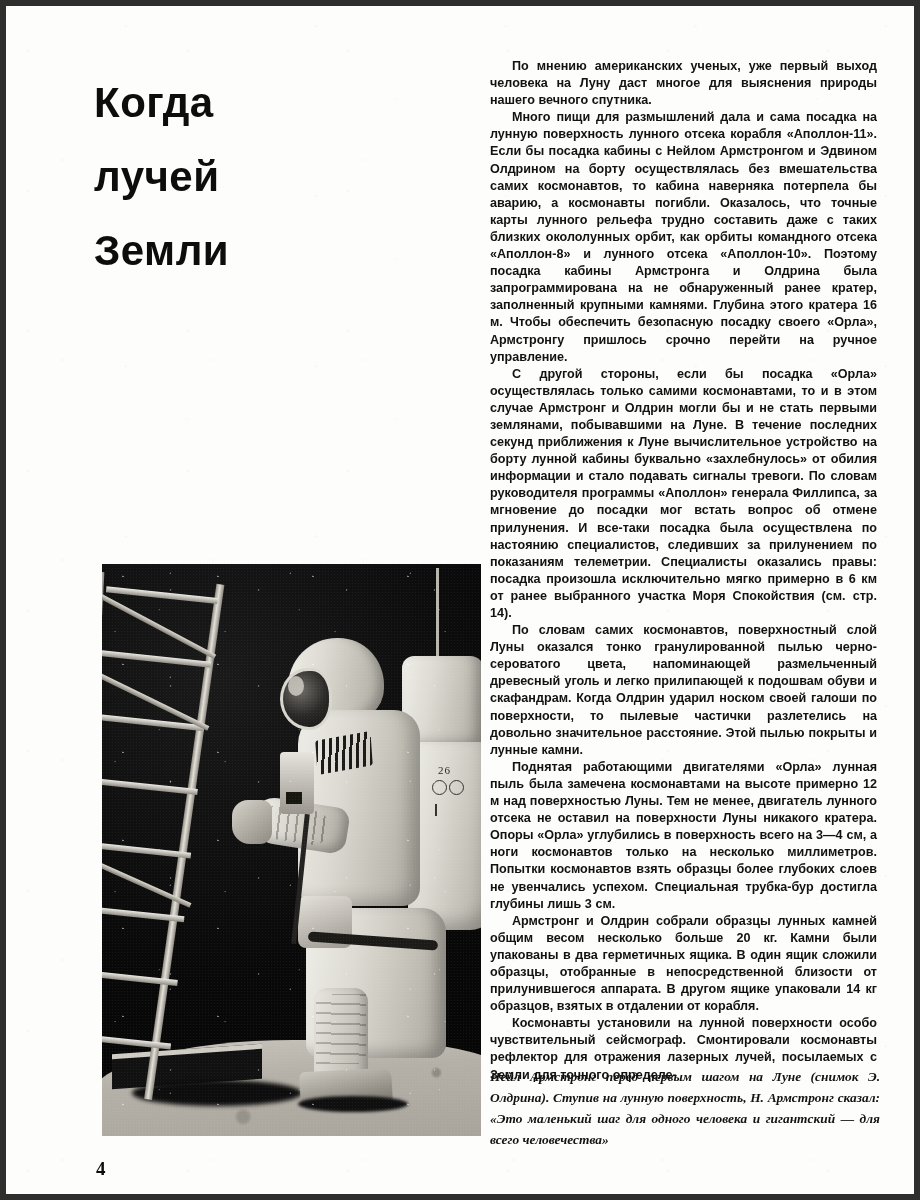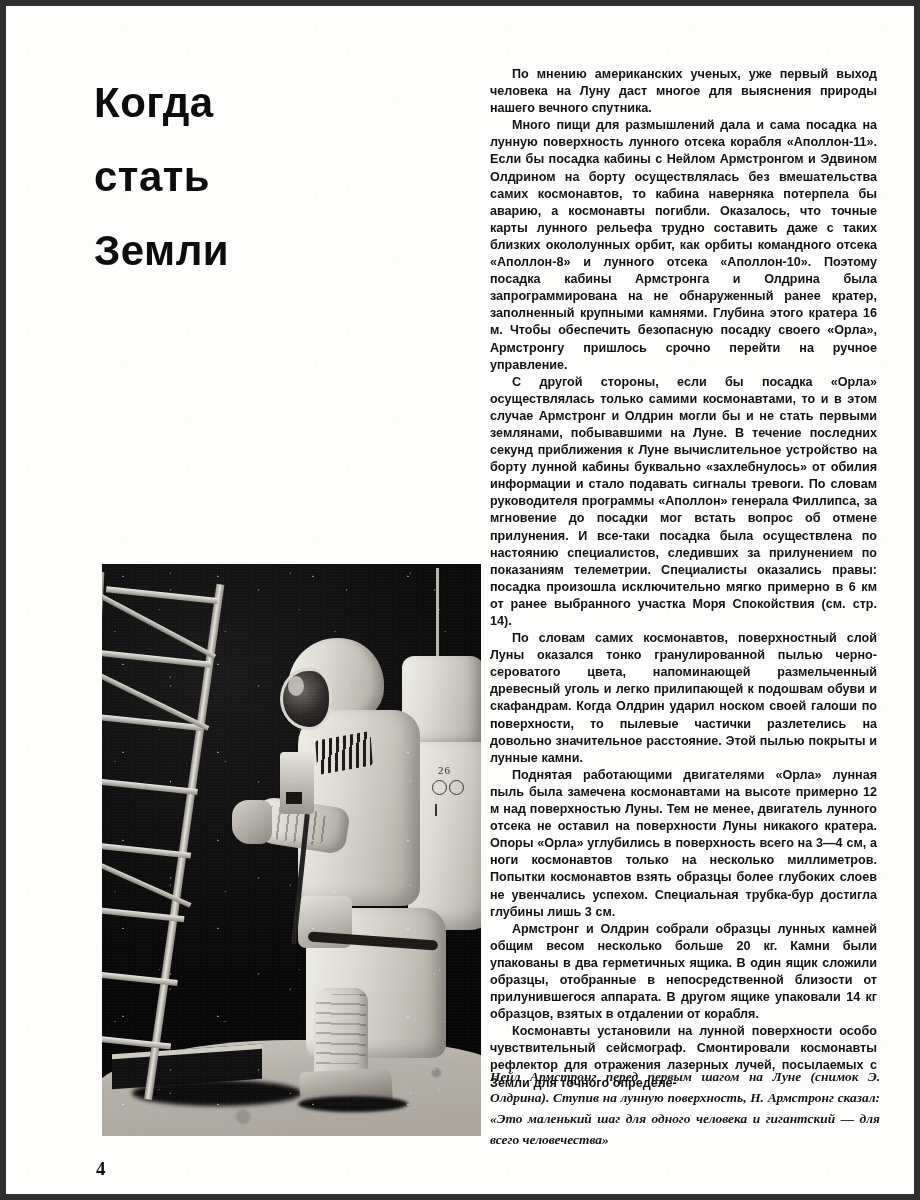--- a/index.html
+++ b/index.html
@@ -329,21 +329,21 @@
     left: 196px; top: 250px; width: 5px; height: 130px;
     background: #232220;
     transform: rotate(6deg);
     z-index: 23;
   }
 
   
   #article {
     position: absolute;
     left: 484px;
-    top: 60px;
+    top: 52px;
     width: 387px;
   }
   #article p {
     margin: 0;
     text-align: justify;
     text-indent: 22px;
     font-family: "Liberation Sans", sans-serif;
     font-weight: bold;
     font-size: 12.6px;
     line-height: 17.1px;
@@ -380,21 +380,21 @@
 </style>
 </head>
 <body>
 
 <div id="page">
 
   <div id="scan-grain"></div>
 
   <div id="headline">
     <div class="headline-line">Когда</div>
-    <div class="headline-line">стать</div>
+    <div class="headline-line">лучей</div>
     <div class="headline-line">Земли</div>
   </div>
 
   <div id="photo">
     <div class="sky"></div>
     <div class="speckle"></div>
 
     <div class="ground"></div>
     <div class="footpad-shadow"></div>
     <div class="footpad"></div>

